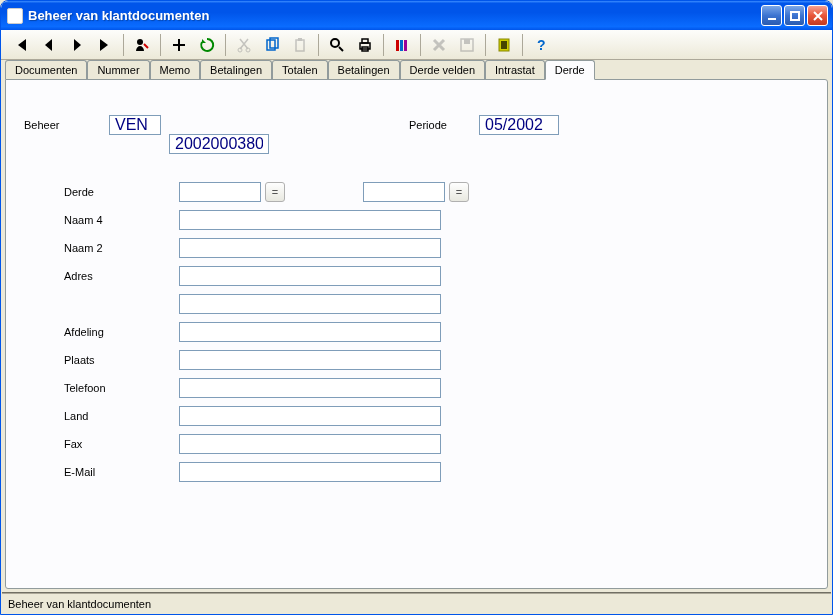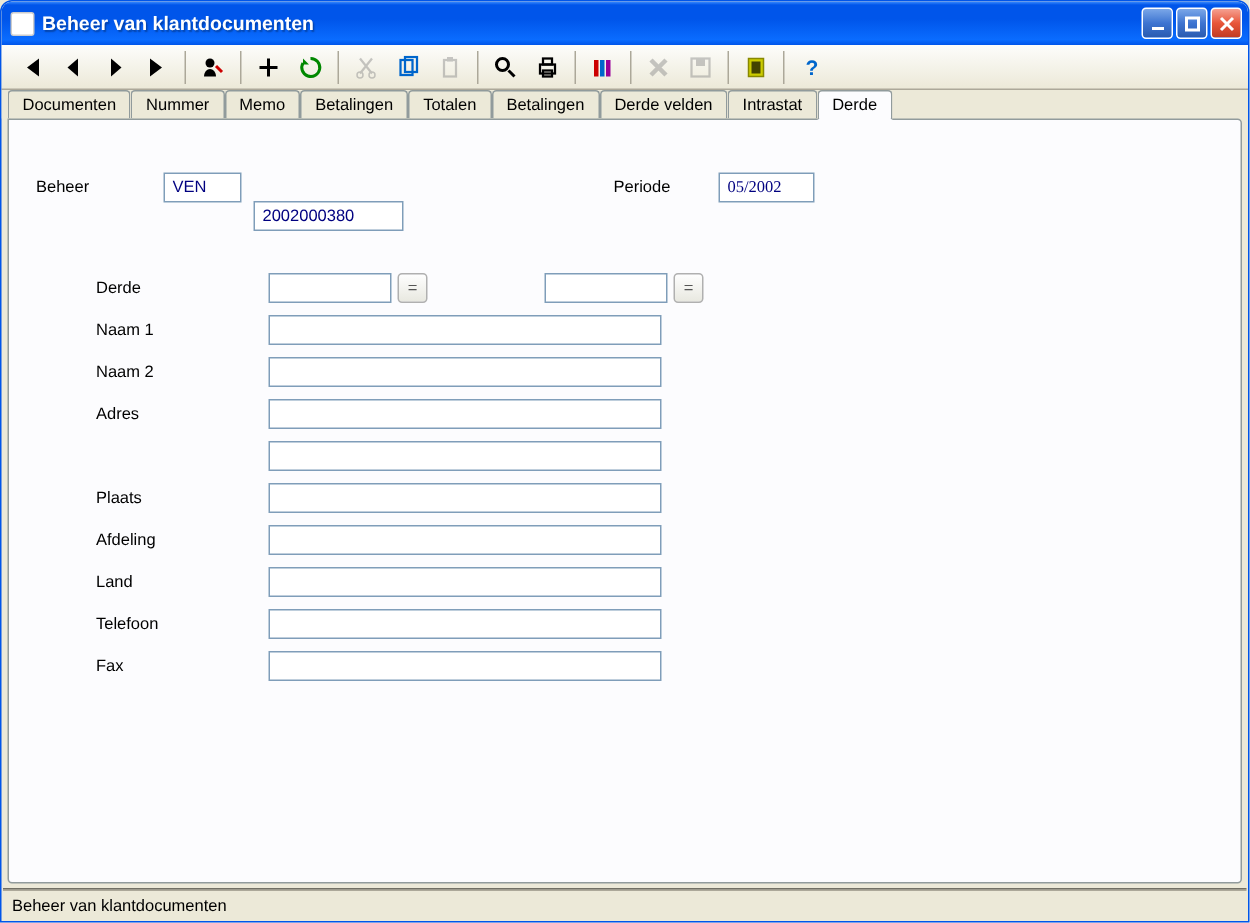--- a/index.html
+++ b/index.html
@@ -110,21 +110,21 @@
   }
   .content-inner { padding: 16px 18px; }
   .row { display: flex; align-items: center; margin-bottom: 8px; }
   .lbl { color: #000; width: 85px; }
   .field {
     border: 1px solid #7f9db9;
     background: #fff;
     height: 20px;
     padding: 2px 5px;
     color: #000080;
-    font-size: 11px;
+    font-size: 16px;
   }
   .field.ro { background: #fff; }
   .sq-btn {
     width: 20px; height: 20px;
     border: 1px solid #b0b0b0;
     background: linear-gradient(to bottom,#fefefe,#e8e8e0);
     margin-left: 4px;
     border-radius: 3px;
     display: flex; align-items: center; justify-content: center;
     color: #555;
@@ -310,66 +310,70 @@
 <div class="content-wrap">
   <div class="content-inner">
 
     <div class="row">
       <span class="lbl">Beheer</span>
       <input class="field ro" style="width: 52px;" readonly="" value="VEN">
       <span style="width:8px"></span>
       <input class="field ro" style="width: 100px; margin-top: 38px;" readonly="" value="2002000380">
       <span style="width:140px"></span>
       <span class="lbl" style="width:70px">Periode</span>
-      <input class="field ro" style="width: 64px; font-family: Liberation Serif, serif;" readonly="" value="05/2002">
+      <input class="field ro" style="width: 80px;" readonly="" value="05/2002">
     </div>
 
     <div class="form-area">
       <div class="form-row">
         <span class="form-lbl">Derde</span>
         <input class="form-input" style="width: 82px;" value="">
         <div class="sq-btn">=</div>
         <span style="width:78px"></span>
         <input class="form-input" style="width: 82px;" value="">
         <div class="sq-btn">=</div>
       </div>
       <div class="form-row">
-        <span class="form-lbl">Naam 1</span>
+        <span class="form-lbl">Naam 4</span>
         <input class="form-input" style="width: 262px;" value="">
       </div>
       <div class="form-row">
         <span class="form-lbl">Naam 2</span>
         <input class="form-input" style="width: 262px;" value="">
       </div>
       <div class="form-row">
         <span class="form-lbl">Adres</span>
         <input class="form-input" style="width: 262px;" value="">
       </div>
       <div class="form-row">
         <span class="form-lbl"></span>
         <input class="form-input" style="width: 262px;" value="">
       </div>
       <div class="form-row">
+        <span class="form-lbl">Afdeling</span>
+        <input class="form-input" style="width: 262px;" value="">
+      </div>
+      <div class="form-row">
         <span class="form-lbl">Plaats</span>
         <input class="form-input" style="width: 262px;" value="">
       </div>
       <div class="form-row">
-        <span class="form-lbl">Afdeling</span>
+        <span class="form-lbl">Telefoon</span>
         <input class="form-input" style="width: 262px;" value="">
       </div>
       <div class="form-row">
         <span class="form-lbl">Land</span>
         <input class="form-input" style="width: 262px;" value="">
       </div>
       <div class="form-row">
-        <span class="form-lbl">Telefoon</span>
-        <input class="form-input" style="width: 262px;" value="">
-      </div>
-      <div class="form-row">
         <span class="form-lbl">Fax</span>
+        <input class="form-input" style="width: 262px;" value="">
+      </div>
+      <div class="form-row">
+        <span class="form-lbl">E-Mail</span>
         <input class="form-input" style="width: 262px;" value="">
       </div>
     </div>
   </div>
 </div>
 
 <div class="statusbar">
   <span>Beheer van klantdocumenten</span>
 </div>
 

